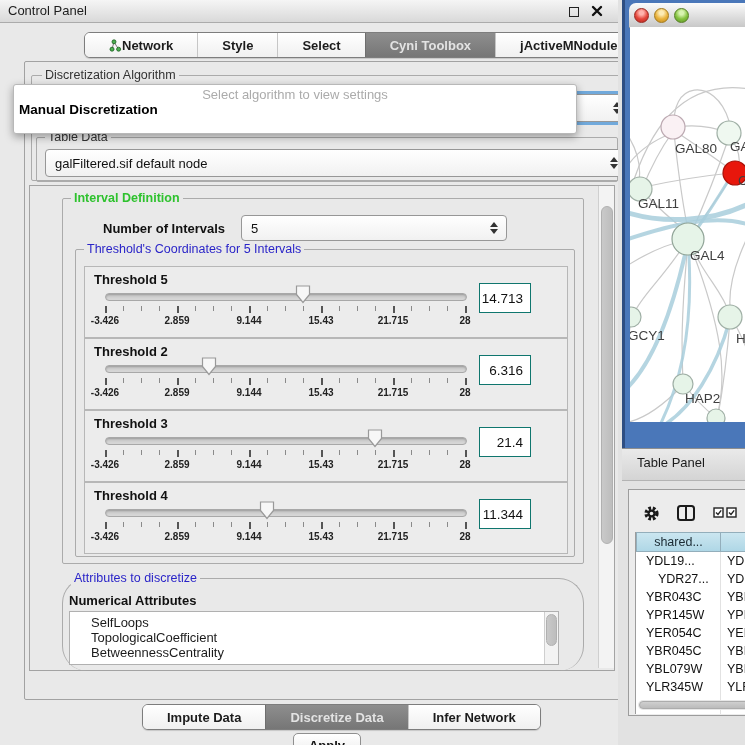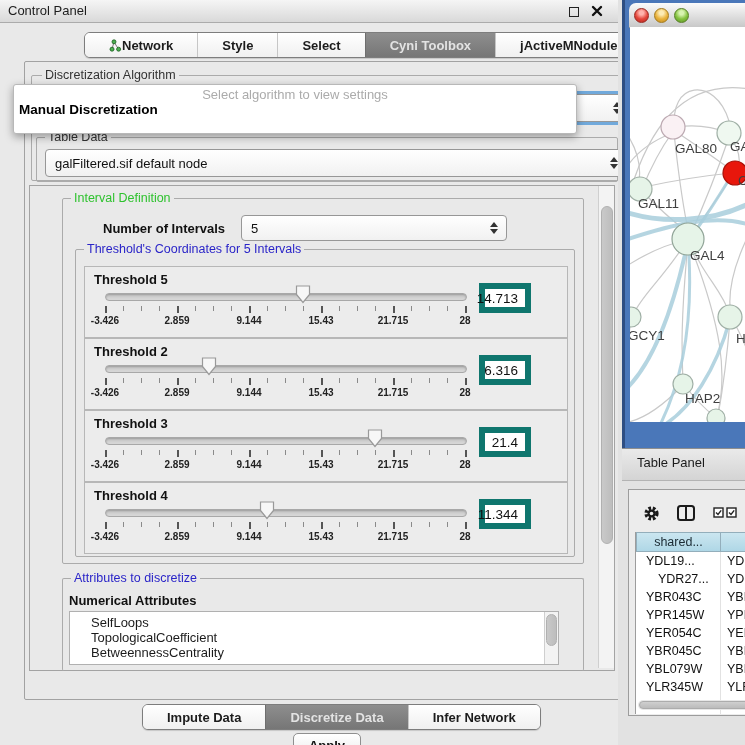--- a/index.html
+++ b/index.html
@@ -48,21 +48,21 @@
   .thpanel{position:absolute;left:66px;width:482px;height:70px;border:1px solid #B7B7B7;background:#ECECEC;}
   .thlabel{position:absolute;left:9px;top:5px;font-weight:bold;font-size:13px;color:#111;}
   .track{position:absolute;left:20px;top:26px;width:360px;height:6px;border:1px solid #A8A8A8;border-radius:4px;background:linear-gradient(#C2C2C2,#DADADA);box-shadow:inset 0 1px 2px rgba(0,0,0,.2);}
   .thumb{position:absolute;top:18px;width:16px;height:19px;}
   .tickrow{position:absolute;left:20px;top:39px;width:360px;height:8px;}
   .tick{position:absolute;top:0;width:1px;background:#8A8A8A;}
   .tick.major{height:7px;background:#555;width:1.5px;}
   .tick.minor{height:5px;}
   .ticklabels{position:absolute;left:20px;top:48px;width:360px;height:12px;}
   .tlab{position:absolute;width:64px;margin-left:-32px;text-align:center;font-size:10px;font-weight:bold;color:#222;}
-  .valbox{position:absolute;left:394px;top:16px;width:52px;height:30px;background:#fff;border:6px solid #0f766e;font-size:13.5px;color:#111;display:flex;align-items:center;justify-content:flex-end;padding-right:7px;box-sizing:border-box;}
+  .valbox{position:absolute;left:394px;top:16px;width:52px;height:30px;background:#fff;border:1px solid #0f766e;font-size:13.5px;color:#111;display:flex;align-items:center;justify-content:flex-end;padding-right:7px;box-sizing:border-box;}
 
   #attr-list{left:52px;top:616px;width:488px;height:50px;background:#fff;border:1px solid #B0B0B0;overflow:hidden;}
   .attr-item{padding-left:21px;font-size:13px;color:#1b1b1b;line-height:15px;}
 
   #apply-btn{left:268px;top:671px;width:66px;height:22px;background:linear-gradient(#FFFFFF,#ECECEC);border:1px solid #8F8F8F;border-radius:5px;font-size:13px;font-weight:bold;color:#111;display:flex;align-items:center;justify-content:center;}
 
   
   #right-bg{left:618px;top:0;width:127px;height:745px;background:#E2E2E2;}
   #netwin{left:622px;top:0;width:123px;height:448px;background:#4A77B9;border-left:3px solid #2E4E82;box-sizing:border-box;}
   #nettitle{left:629px;top:3px;width:116px;height:24px;border-radius:7px 0 0 0;background:linear-gradient(#FBFBFB,#C8C8C8);border-bottom:1px solid #9a9a9a;}
@@ -141,21 +141,21 @@
               <div class="up"></div>
               <div class="dn"></div>
             </div>
         </div>
       </div>
     </div>
 
     <div id="scrollpanel" class="abs" style="left:4px;top:123px;">
 
       <div class="group" style="left:32px;top:12px;width:520px;height:364px;">
-        <div class="gtitle green" style="left:8px;top:-8px;">Interval Definition</div>
+        <div class="gtitle green" style="left:8px;top:-8px;font-weight:bold;">Interval Definition</div>
 
         <div class="boldlbl abs" style="left:40px;top:22px;">Number of Intervals</div>
         <div class="combo" style="left:178px;top:16px;width:246px;height:24px;">
           <span>5</span>
           <div class="stepper">
               <div class="up"></div>
               <div class="dn"></div>
             </div>
         </div>
 
@@ -315,21 +315,21 @@
                   <div class="tlab" style="left: 216px;">15.43</div>
                   <div class="tlab" style="left: 288px;">21.715</div>
                   <div class="tlab" style="left: 360px;">28</div>
                 </div>
                 <div class="valbox">11.344</div>
               </div>
             </div>
         </div>
       </div>
 
-      <div class="group" style="left:32px;top:392px;width:520px;height:92px;border-bottom:none;">
+      <div class="group" style="left:32px;top:392px;width:520px;height:92px;border-bottom:none;border-radius:25px;">
         <div class="gtitle blue" style="left:8px;top:-8px;">Attributes to discretize</div>
         <div class="boldlbl abs" style="left:6px;top:14px;">Numerical Attributes</div>
         <div class="abs" id="attr-list" style="left:6px;top:32px;width:488px;height:52px;position:absolute;background:#fff;border:1px solid #B0B0B0;">
           <div id="attr-items" style="padding-top:3px;">
               <div class="attr-item">SelfLoops</div>
               <div class="attr-item">TopologicalCoefficient</div>
               <div class="attr-item">BetweennessCentrality</div>
             </div>
           <div class="vscroll" style="right:0;top:0;width:13px;height:100%;">
             <div class="vthumb" style="left:1px;top:2px;width:9px;height:30px;"></div>

